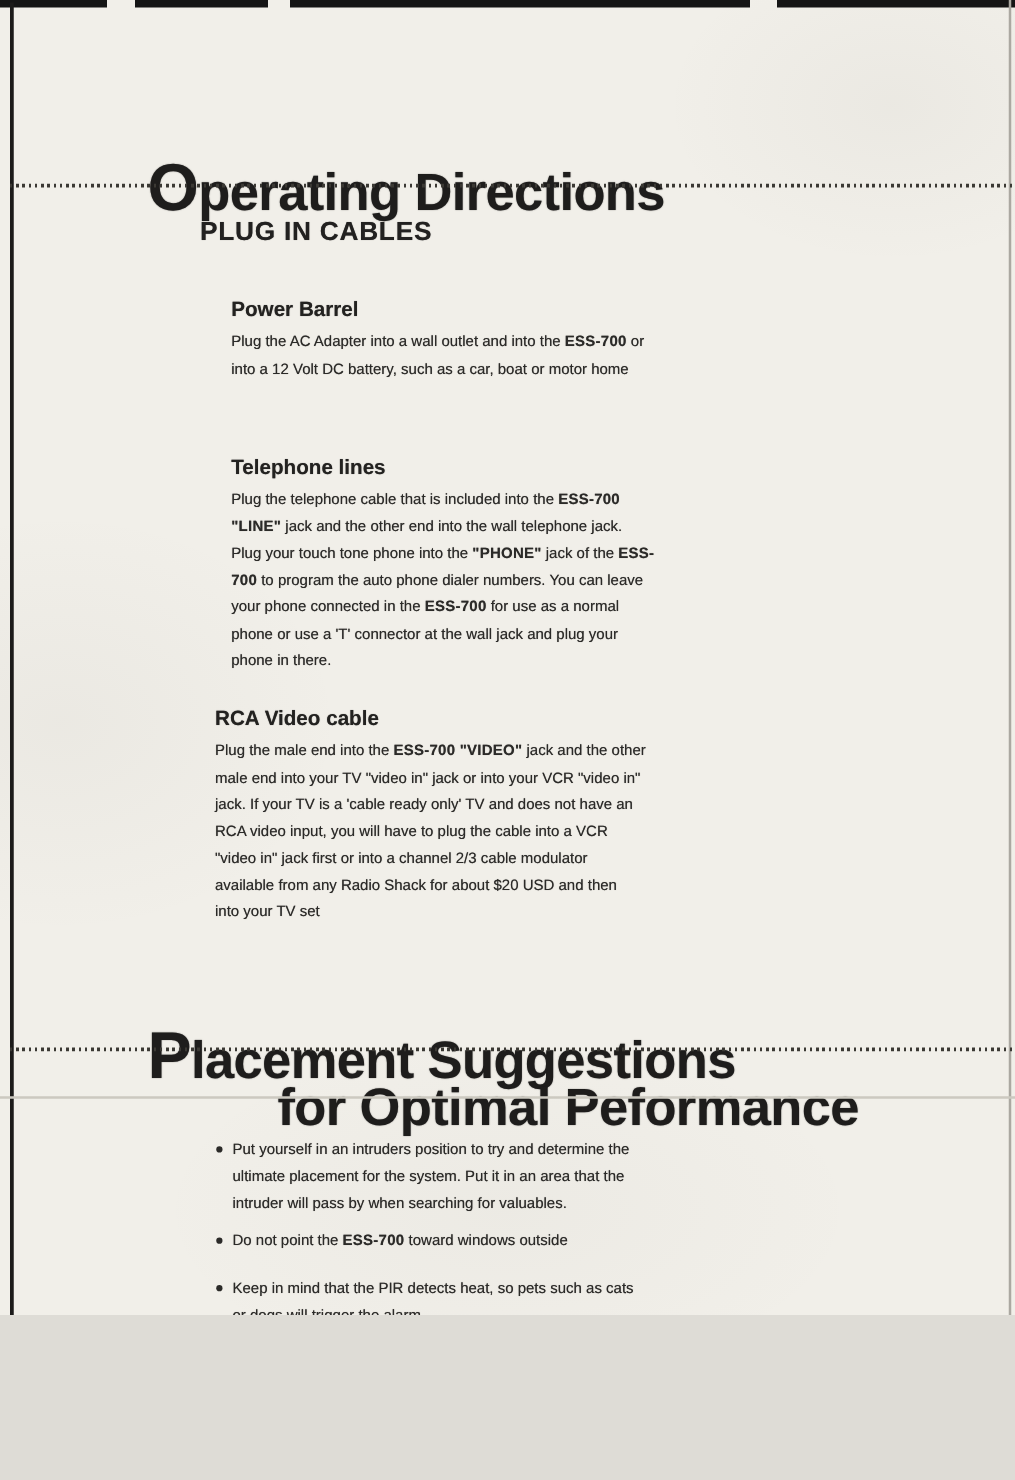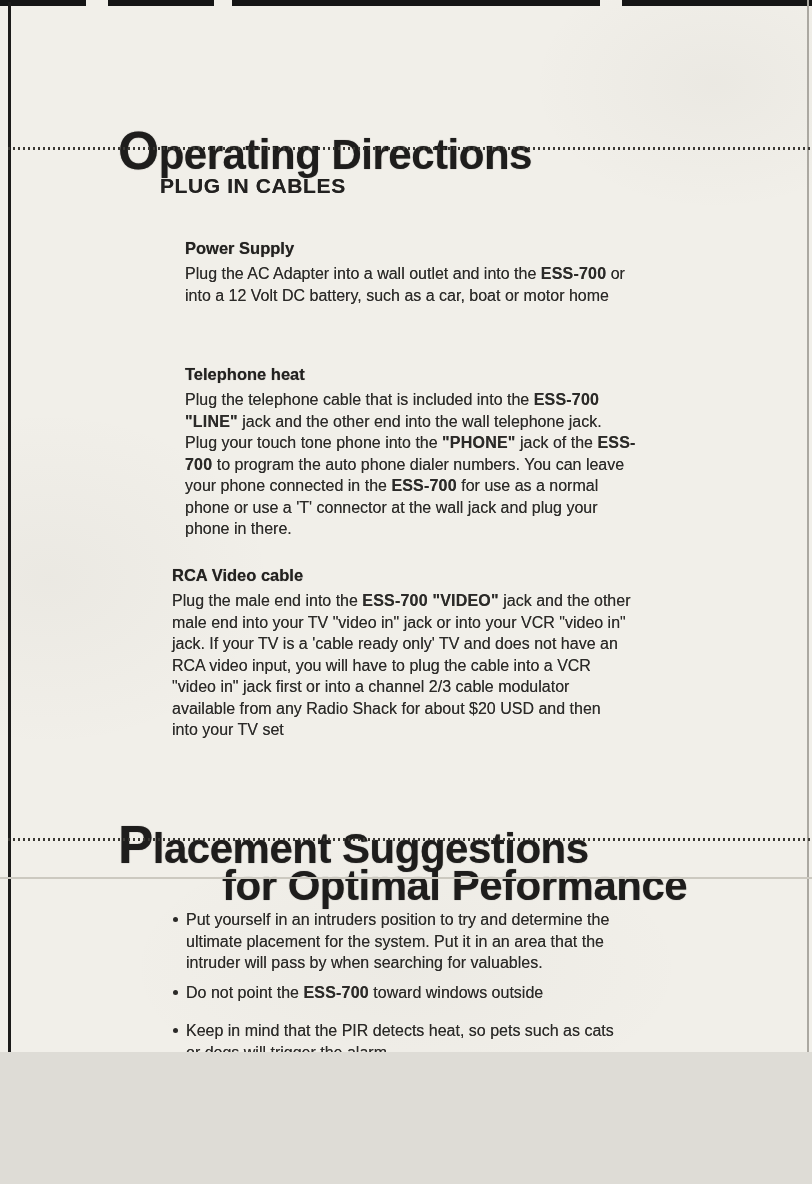--- a/index.html
+++ b/index.html
@@ -59,21 +59,21 @@
 
   
   .block { position:absolute; }
   .block h3 {
     margin:0 0 5px 0;
     font-size:16.5px; font-weight:bold;
     color:#232220; text-shadow:0 0 0.7px rgba(30,29,27,0.65);
   }
   .body-text {
     margin:0;
-    font-size:16px; line-height:21.5px;
+    font-size:12px; line-height:21.5px;
     color:#2b2a28;
     text-shadow:0 0 0.55px rgba(40,38,36,0.65);
     white-space:nowrap;
   }
   .body-text .em { font-weight:bold; letter-spacing:0.2px; }
 
   
   .bullets { position:absolute; left:173px; top:909px; list-style:none; margin:0; padding:0; }
   .bullets li { display:flex; align-items:flex-start; }
   .bullets li.gap-sm { margin-top:8px; }
@@ -100,26 +100,26 @@
   <div class="border-left"></div>
   <div class="border-right"></div>
   <div class="border-bottom"></div>
 
   <h1 class="h-display drop-cap" style="top:97px; left:118px;">Operating Directions</h1>
   <div class="dotted-rule" style="top:147px;"></div>
 
   <div class="subhead" style="top:174px; left:160px;">PLUG IN CABLES</div>
 
   <div class="block" style="top:239px; left:185px;">
-    <h3>Power Supply</h3>
+    <h3>Power Barrel</h3>
     <p class="body-text"><span>Plug the AC Adapter into a wall outlet and into the </span><span class="em">ESS-700</span><span> or</span><br><span>into a 12 Volt DC battery, such as a car, boat or motor home</span><br></p>
   </div>
 
   <div class="block" style="top:365px; left:185px;">
-    <h3>Telephone heat</h3>
+    <h3>Telephone lines</h3>
     <p class="body-text"><span>Plug the telephone cable that is included into the </span><span class="em">ESS-700</span><br><span class="em">"LINE"</span><span> jack and the other end into the wall telephone jack.</span><br><span>Plug your touch tone phone into the </span><span class="em">"PHONE"</span><span> jack of the </span><span class="em">ESS-</span><br><span class="em">700</span><span> to program the auto phone dialer numbers. You can leave</span><br><span>your phone connected in the </span><span class="em">ESS-700</span><span> for use as a normal</span><br><span>phone or use a 'T' connector at the wall jack and plug your</span><br><span>phone in there.</span></p>
   </div>
 
   <div class="block" style="top:566px; left:172px;">
     <h3>RCA Video cable</h3>
     <p class="body-text"><span>Plug the male end into the </span><span class="em">ESS-700 "VIDEO"</span><span> jack and the other</span><br><span>male end into your TV "video in" jack or into your VCR "video in"</span><br><span>jack. If your TV is a 'cable ready only' TV and does not have an</span><br><span>RCA video input, you will have to plug the cable into a VCR</span><br><span>"video in" jack first or into a channel 2/3 cable modulator</span><br><span>available from any Radio Shack for about $20 USD and then</span><br><span>into your TV set</span></p>
   </div>
 
   <h1 class="h-display drop-cap" style="top:791px; left:118px;">Placement Suggestions</h1>
   <div class="dotted-rule" style="top:838px;"></div>

